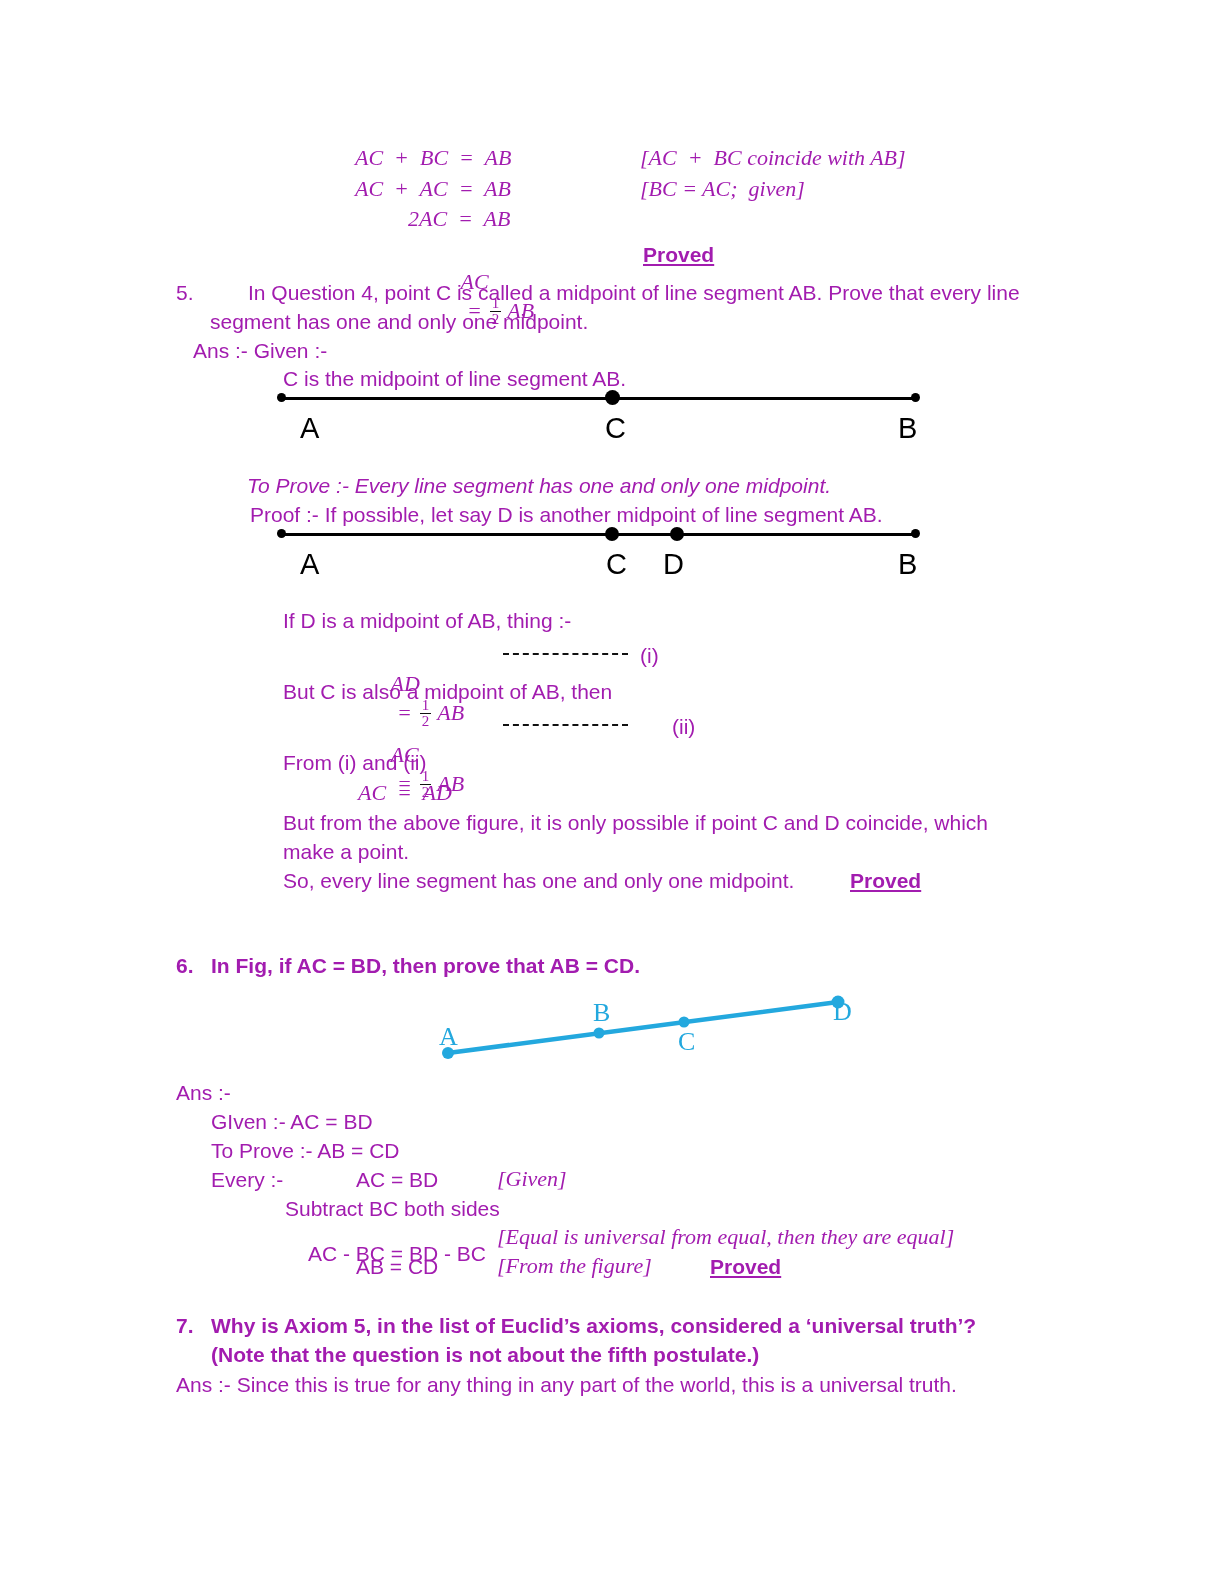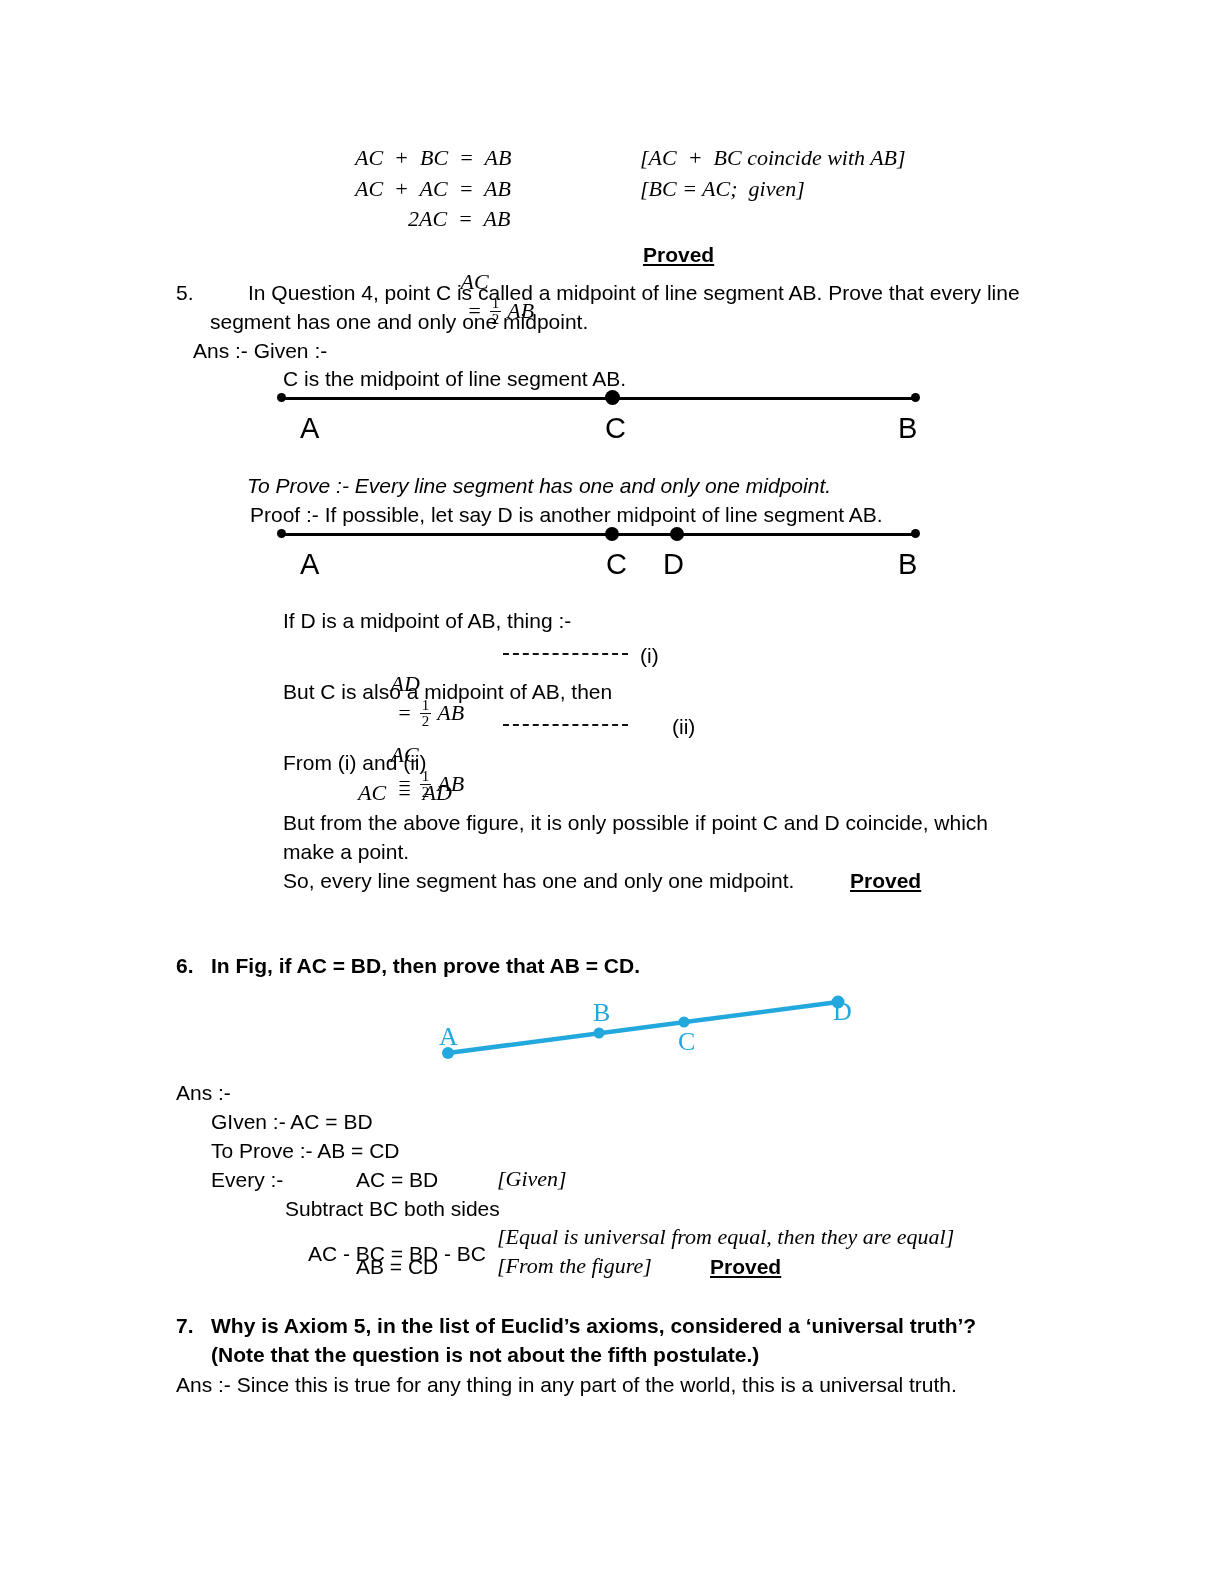--- a/index.html
+++ b/index.html
@@ -20,21 +20,21 @@
     left: 0; top: 0;
     width: 1224px;
     height: 1584px;
   }
   
   .t {
     position: absolute;
     white-space: pre;
     font-size: 21px;
     line-height: 29px;
-    color: #000000;
+    color: #a21caf;
   }
   .math {
     font-family: "Liberation Serif", serif;
     font-style: italic;
     font-size: 22px;
   }
   .bold { font-weight: bold; }
   .proved {
     font-weight: bold;
     text-decoration: underline;

